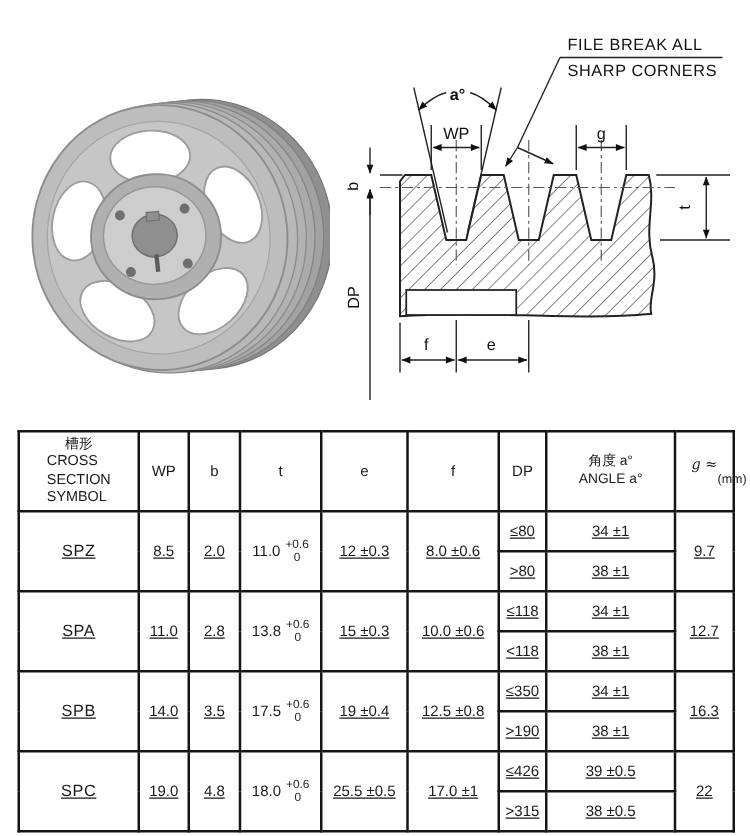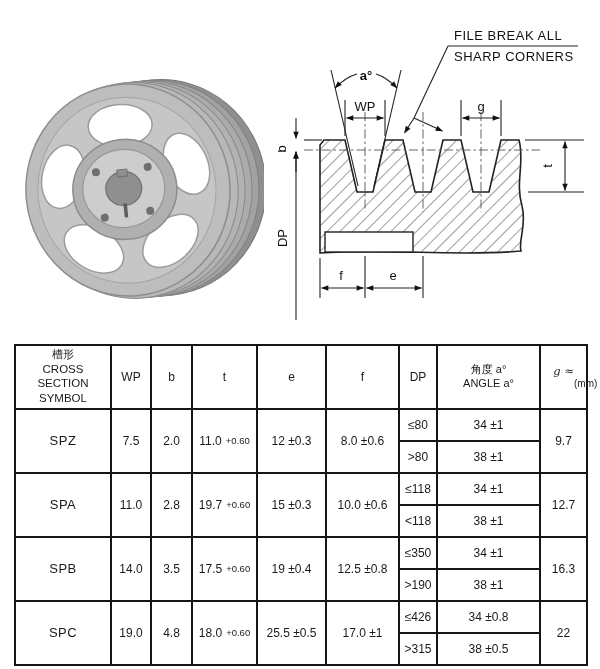--- a/index.html
+++ b/index.html
@@ -12,32 +12,32 @@
   #section-wrap{position:absolute;left:278px;top:0px;width:322px;height:336px;}
   #table-wrap{position:absolute;left:14px;top:344px;width:574px;}
 
   
   table{border-collapse:collapse;table-layout:fixed;width:574px;}
   th,td{
     border:2px solid #151515;text-align:center;vertical-align:middle;
     font-size:12px;font-weight:normal;color:#1a1a1a;padding:0;line-height:1.25;
   }
   thead th{height:62px;}
-  tbody td{height:30px;}
+  tbody td{height:30px;text-decoration:underline;}
   td.sym{font-size:13px;letter-spacing:0.5px;}
   .hdr-zh{font-size:11px;}
   .hdr-lines{display:inline-block;text-align:left;font-size:11.5px;}
-  .hdr-line{display:block;text-align:center;}
+  .hdr-line{display:block;}
   .angle-zh{font-size:11px;}
   .angle-en{font-size:11px;}
   .g-hdr-top{font-size:11.5px;font-family:"DejaVu Serif", serif;font-style:italic;}
   .g-hdr-unit{font-size:10px;font-family:"Liberation Sans", sans-serif;font-style:normal;padding-left:33px;}
   .tbase{display:inline-block;vertical-align:middle;}
   .tstack{
-    display:inline-flex;flex-direction:row;align-items:center;
+    display:inline-flex;flex-direction:column;align-items:center;
     font-size:9.5px;line-height:1.2;vertical-align:middle;margin-left:4px;
   }
   
   .dim{stroke:#222;stroke-width:1.1;fill:none;}
   .cl{stroke:#555;stroke-width:0.9;fill:none;stroke-dasharray:9 3 2.5 3;}
   .lbl{font-family:"Liberation Sans",sans-serif;font-size:13px;fill:#111;}
   .note{font-family:"Liberation Sans",sans-serif;font-size:13px;fill:#111;letter-spacing:0.5px;}
 </style>
 </head>
 <body>
@@ -181,41 +181,41 @@
         </th>
         <th>
           <span class="g-hdr-top hdr-line">g ≈</span>
           <span class="g-hdr-unit hdr-line">(mm)</span>
         </th>
       </tr>
     </thead>
     <tbody>
         <tr>
           <td class="sym" rowspan="2">SPZ</td>
-          <td rowspan="2">7.5</td>
+          <td rowspan="2">8.5</td>
           <td rowspan="2">2.0</td>
           <td rowspan="2"><span class="tbase">11.0</span><span class="tstack">
               <span>+0.6</span>
               <span>0</span>
             </span></td>
           <td rowspan="2">12 ±0.3</td>
           <td rowspan="2">8.0 ±0.6</td>
           <td>≤80</td>
           <td>34 ±1</td>
           <td rowspan="2">9.7</td>
         </tr>
         <tr>
           <td>&gt;80</td>
           <td>38 ±1</td>
         </tr>
         <tr>
           <td class="sym" rowspan="2">SPA</td>
           <td rowspan="2">11.0</td>
           <td rowspan="2">2.8</td>
-          <td rowspan="2"><span class="tbase">19.7</span><span class="tstack">
+          <td rowspan="2"><span class="tbase">13.8</span><span class="tstack">
               <span>+0.6</span>
               <span>0</span>
             </span></td>
           <td rowspan="2">15 ±0.3</td>
           <td rowspan="2">10.0 ±0.6</td>
           <td>≤118</td>
           <td>34 ±1</td>
           <td rowspan="2">12.7</td>
         </tr>
         <tr>
@@ -244,21 +244,21 @@
           <td class="sym" rowspan="2">SPC</td>
           <td rowspan="2">19.0</td>
           <td rowspan="2">4.8</td>
           <td rowspan="2"><span class="tbase">18.0</span><span class="tstack">
               <span>+0.6</span>
               <span>0</span>
             </span></td>
           <td rowspan="2">25.5 ±0.5</td>
           <td rowspan="2">17.0  ±1</td>
           <td>≤426</td>
-          <td>34 ±0.8</td>
+          <td>39 ±0.5</td>
           <td rowspan="2">22</td>
         </tr>
         <tr>
           <td>&gt;315</td>
           <td>38 ±0.5</td>
         </tr>
       </tbody>
   </table>
 </div>
 

